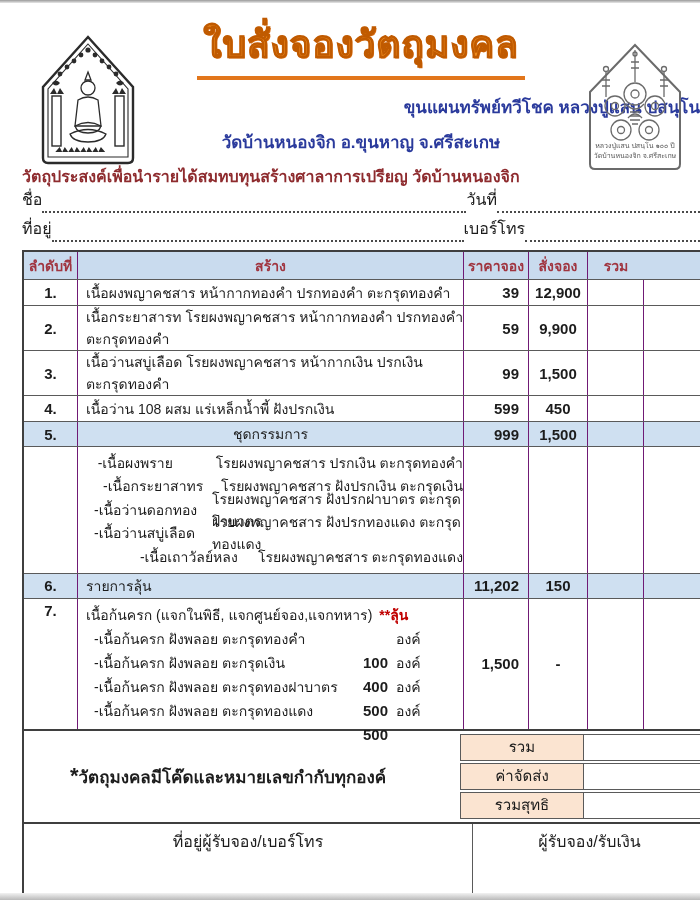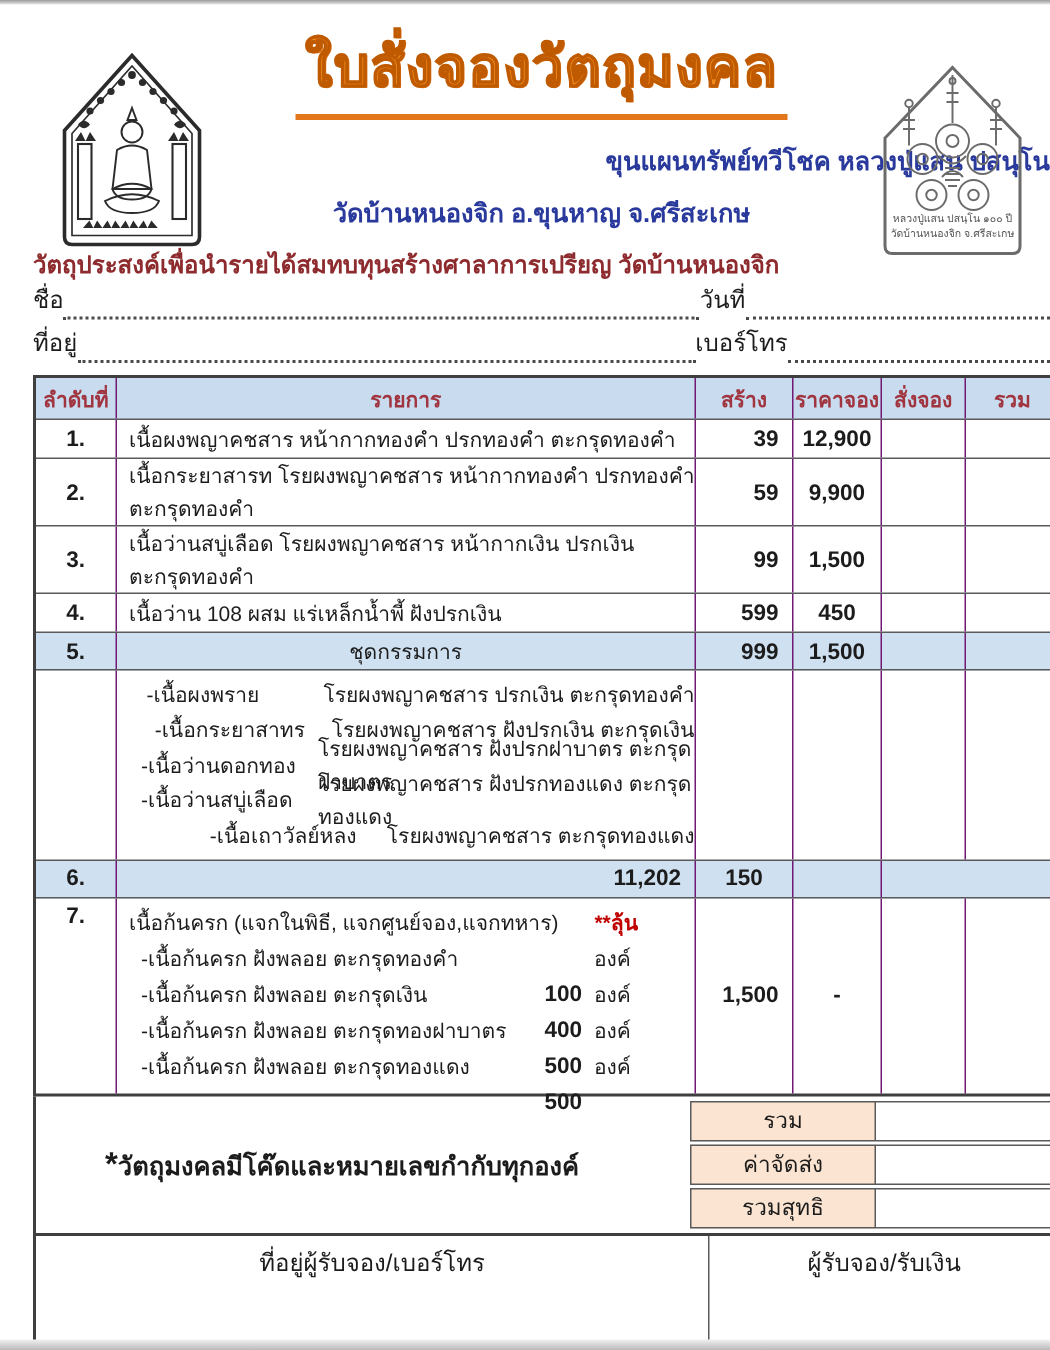--- a/index.html
+++ b/index.html
@@ -48,21 +48,21 @@
   .num { font-weight:bold; font-size:15px; }
   .hl { background:#cfe0f1; }
   .r-std .cell { min-height:25px; }
 
   .detail-lines { display:block; padding:4px 0 4px 16px; width:100%; }
   .dline { display:flex; height:23.5px; align-items:center; font-size:14px;justify-content:flex-end; }
   .dline .dn { width:118px; flex:0 0 118px; }
   .r7num { align-items:flex-start; justify-content:center; padding-top:3px; }
   .r7-lines { display:block; padding:4px 0 6px 8px; width:100%; }
   .r7-title { display:flex; align-items:center; height:24px; font-size:14px; }
-  .r7-mark { color:#c00000; font-weight:bold; margin-left:24px; font-size:14px; }
+  .r7-mark { color:#c00000; font-weight:bold; margin-left:7px; font-size:14px; }
   .r7-item { display:flex; height:24px; align-items:center; font-size:14px; padding-left:8px; }
   .r7-item .qn { width:252px; flex:0 0 252px; }
   .r7-item .qv { width:42px; flex:0 0 42px; text-align:right; font-weight:bold; font-size:15px;margin-top:48px; }
   .r7-item .qu { padding-left:8px; }
 
   
   .summary { width:686px; margin:0 auto; border:2px solid #3f3f3f; border-top:none; display:flex; height:93px; }
   .sum-note { flex:1 1 auto; display:flex; align-items:center; padding-left:46px; }
   .note-star { font-size:22px; font-weight:bold; }
   .note-text { font-size:17px; font-weight:bold; }
@@ -172,21 +172,20 @@
       <span class="dotfill d-addr"></span>
       <span class="lbl">เบอร์โทร</span>
       <span class="dotfill d-grow"></span>
     </div>
   </div>
 
   <div class="otable">
 
     <div class="trow hdr">
       <div class="cell">ลำดับที่</div>
-      <div class="cell">รายการ</div>
       <div class="cell">สร้าง</div>
       <div class="cell">ราคาจอง</div>
       <div class="cell">สั่งจอง</div>
       <div class="cell">รวม</div>
     </div>
 
     <div class="trow r-std">
       <div class="cell c-center rownum">1.</div>
       <div class="cell c-name">เนื้อผงพญาคชสาร หน้ากากทองคำ  ปรกทองคำ  ตะกรุดทองคำ</div>
       <div class="cell c-right num">39</div>
@@ -258,20 +257,21 @@
         </div>
       </div>
       <div class="cell"></div>
       <div class="cell"></div>
       <div class="cell"></div>
       <div class="cell"></div>
     </div>
 
     <div class="trow hl">
       <div class="cell c-center rownum">6.</div>
+      <div class="cell c-name">รายการลุ้น</div>
       <div class="cell c-right num">11,202</div>
       <div class="cell c-center num">150</div>
       <div class="cell"></div>
       <div class="cell"></div>
     </div>
 
     <div class="trow">
       <div class="cell r7num rownum">7.</div>
       <div class="cell">
         <div class="r7-lines">

